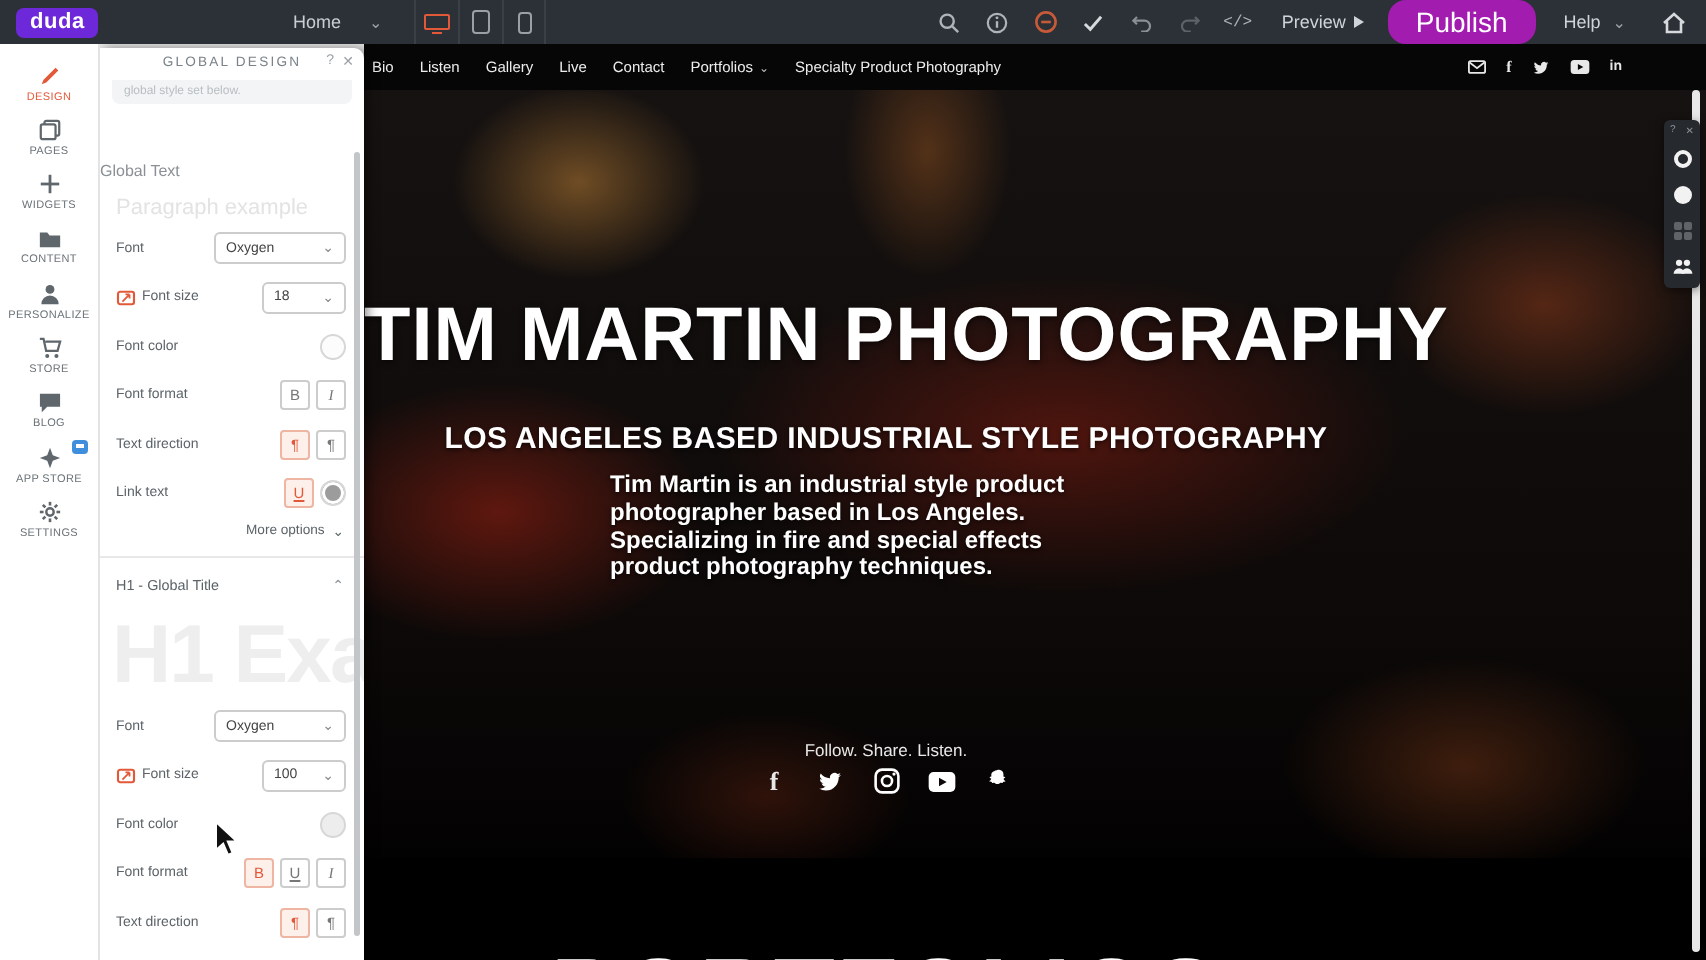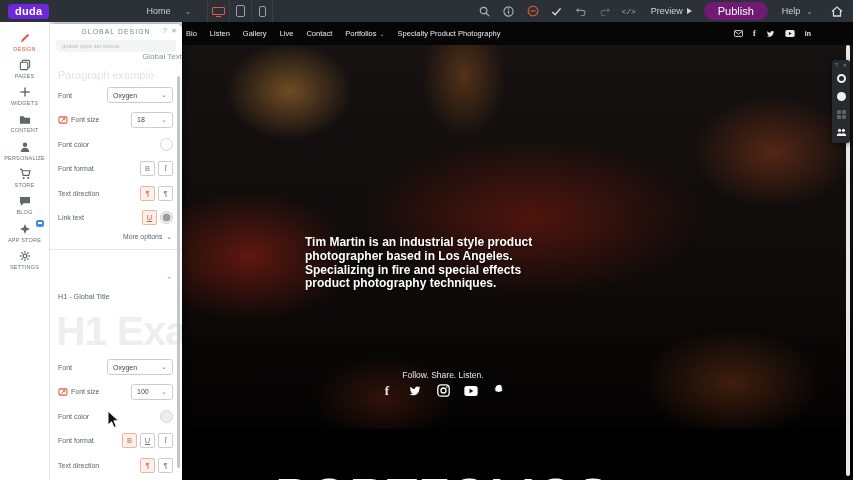--- a/index.html
+++ b/index.html
@@ -16,62 +16,62 @@
   .dev-btn:last-child { border-right:1px solid #3a4046; }
   .icon-desktop { width:13px; height:8px; border:1.5px solid #e2593a; border-radius:1px; position:relative; }
   .icon-desktop:after { content:""; position:absolute; left:3px; right:3px; bottom:-3px; height:1.5px; background:#e2593a; }
   .icon-tablet { width:9px; height:12px; border:1.3px solid #9aa0a6; border-radius:2px; }
   .icon-phone { width:7px; height:11px; border:1.3px solid #9aa0a6; border-radius:2px; }
   .topbar-right { margin-left:auto; display:flex; align-items:center; gap:4px; margin-right:6px; }
   .tb-ic { width:20px; height:18px; display:flex; align-items:center; justify-content:center; cursor:pointer; }
   .tb-ic svg { display:block; }
   .preview-btn { color:#cfd4d8; font-size:9px; display:flex; align-items:center; gap:4px; margin:0 8px; cursor:pointer; }
   .play-tri { width:0; height:0; border-left:5px solid #cfd4d8; border-top:3.5px solid transparent; border-bottom:3.5px solid transparent; }
-  .publish-btn { background:#701a75; color:#fff; font-size:11px; border:none; border-radius:9px; padding:3px 14px; cursor:pointer; }
+  .publish-btn { background:#a21caf; color:#fff; font-size:14px; border:none; border-radius:9px; padding:3px 14px; cursor:pointer; }
   .help-btn { color:#cfd4d8; font-size:9px; display:flex; align-items:center; gap:6px; margin:0 10px; cursor:pointer; }
   .code-txt { font-size:8px; color:#aeb4ba; font-family:"Liberation Mono", monospace; }
 
   
   .sidebar { position:absolute; top:22px; left:0; width:50px; bottom:0; background:#ffffff; border-right:1px solid #e3e3e3; z-index:40; padding-top:6px; }
   .sb-item { height:27.3px; display:flex; flex-direction:column; align-items:center; justify-content:center; gap:2px; cursor:pointer; position:relative; }
   .sb-item svg { display:block; }
   .sb-label { font-size:5.5px; color:#6b7277; letter-spacing:.2px; white-space:nowrap; }
   .sb-item.active .sb-label { color:#e2593a; }
   .sb-badge { position:absolute; top:1px; right:5px; width:8px; height:7px; background:#3f8fdd; border-radius:2px; }
   .sb-badge:after { content:""; position:absolute; left:2px; top:2px; width:4px; height:1.5px; background:#fff; }
 
   
   .panel { position:absolute; top:24px; left:50px; width:132px; bottom:0; background:#fff; z-index:30; box-shadow:2px 0 6px rgba(0,0,0,.45); border-top-right-radius:5px; overflow:hidden; }
   .panel-header { height:15px; display:flex; align-items:center; justify-content:center; position:relative; }
   .panel-title { font-size:6.8px; color:#7a8288; letter-spacing:1.1px; }
   .panel-help { position:absolute; right:15px; top:3px; font-size:7px; color:#9aa0a6; cursor:pointer; }
   .panel-close { position:absolute; right:5px; top:3px; font-size:7px; color:#9aa0a6; cursor:pointer; }
   .panel-note { margin:1px 6px 0; background:#f2f4f5; border-radius:0 0 4px 4px; height:12px; overflow:hidden; display:flex; align-items:center; }
   .panel-note span { font-size:6px; color:#b9bec2; padding-left:6px; }
-  .sec-heading { text-align:right; font-size:8px; color:#8a9096; margin-top:0; }
+  .sec-heading { text-align:left; font-size:8px; color:#8a9096; margin-top:29px; }
   .example-ghost { font-size:11px; color:#e3e3e3; margin:8px 0 2px 8px; }
   .row { display:flex; align-items:center; justify-content:space-between; padding:0 9px 0 8px; height:24.5px; }
   .row-label { font-size:7px; color:#5c6368; display:flex; align-items:center; gap:3px; }
   .select { border:1px solid #ccc; border-radius:3px; height:16px; display:flex; align-items:center; justify-content:space-between; padding:0 5px; cursor:pointer; background:#fff; }
   .select.w-font { width:66px; }
   .select.w-size { width:42px; }
   .select .val { font-size:7px; color:#444; }
   .select .caret { font-size:7px; color:#888; margin-left:4px; }
   .swatch { width:13px; height:13px; border-radius:50%; border:1px solid #d7d7d7; background:#fcfcfc; cursor:pointer; }
   .swatch.gray { background:#ededed; }
   .swatch.dark { background:#9c9c9c; box-shadow:0 0 0 1.5px #fff inset; }
   .btn-group { display:flex; gap:3px; }
   .fmt-btn { width:15px; height:15px; border:1px solid #ccc; border-radius:2px; background:#fff; display:flex; align-items:center; justify-content:center; font-size:7.5px; color:#777; cursor:pointer; }
   .fmt-btn.italic { font-style:italic; font-family:"Liberation Serif", serif; }
   .fmt-btn.underline { text-decoration:underline; }
   .fmt-btn.active { color:#e2593a; border-color:#eeb5a2; background:#fdf0eb; }
   .more-options { display:flex; justify-content:flex-end; padding-right:10px; margin-top:3px; font-size:6.8px; color:#5c6368; gap:4px; cursor:pointer; }
   .divider { height:1px; background:#e8e8e8; margin:8px 0 0; }
   .h1-head { display:flex; justify-content:space-between; align-items:center; padding:0 10px 0 8px; margin-top:9px; cursor:pointer; }
-  .h1-head .t { font-size:7.2px; color:#5c6368;margin-top:33px; }
+  .h1-head .t { font-size:7.2px; color:#5c6368; }
   .h1-head .c { font-size:7px; color:#8a9096; }
   .h1-ghost { font-size:41px; font-weight:bold; color:#eeeeee; white-space:nowrap; overflow:hidden; height:48px; line-height:48px; margin:6px 0 0 6px; letter-spacing:-1px; }
   .panel-scrollbar { position:absolute; right:2px; top:52px; width:3px; height:392px; background:#c3c6c8; border-radius:2px; }
 
   
   .preview { position:absolute; top:22px; left:182px; right:0; bottom:0; background:#000; overflow:hidden; }
   .site-nav { height:23px; background:#060606; display:flex; align-items:center; padding-left:4px; }
   .nav-items { display:flex; align-items:center; gap:13px; }
   .nav-link { color:#ececec; font-size:7.5px; cursor:pointer; white-space:nowrap; display:flex; align-items:center; gap:3px; }
   .nav-link .caret { font-size:6px; color:#bbb; }
@@ -428,20 +428,22 @@
           </svg>
       </span>
       <span class="ns-ic">
           <span class="li-in">in</span>
         </span>
     </div>
   </div>
 
   <div class="hero">
     <div class="hero-wrap">
+      <div class="hero-title">TIM MARTIN PHOTOGRAPHY</div>
+      <div class="hero-sub">LOS ANGELES BASED INDUSTRIAL STYLE PHOTOGRAPHY</div>
       <div class="hero-para">Tim Martin is an industrial style product photographer based in Los Angeles. Specializing in fire and special effects product photography techniques.</div>
       <div class="follow-txt">Follow. Share. Listen.</div>
       <div class="hero-social">
         <span class="hs-ic">
             <span class="fb-f">f</span>
           </span>
         <span class="hs-ic">
           <svg width="14" height="12" viewBox="0 0 24 24">
               <path fill="#fff" d="M23 5a9 9 0 01-2.6.7A4.5 4.5 0 0022.4 3a9 9 0 01-2.9 1.1A4.5 4.5 0 0012 8.2 12.8 12.8 0 012.7 3.5a4.5 4.5 0 001.4 6A4.4 4.4 0 012 8.9v.1a4.5 4.5 0 003.6 4.4 4.5 4.5 0 01-2 .1 4.5 4.5 0 004.2 3.1A9 9 0 011 18.6a12.7 12.7 0 006.9 2c8.3 0 12.8-6.9 12.8-12.8v-.6A9.2 9.2 0 0023 5z"></path>
             </svg>

